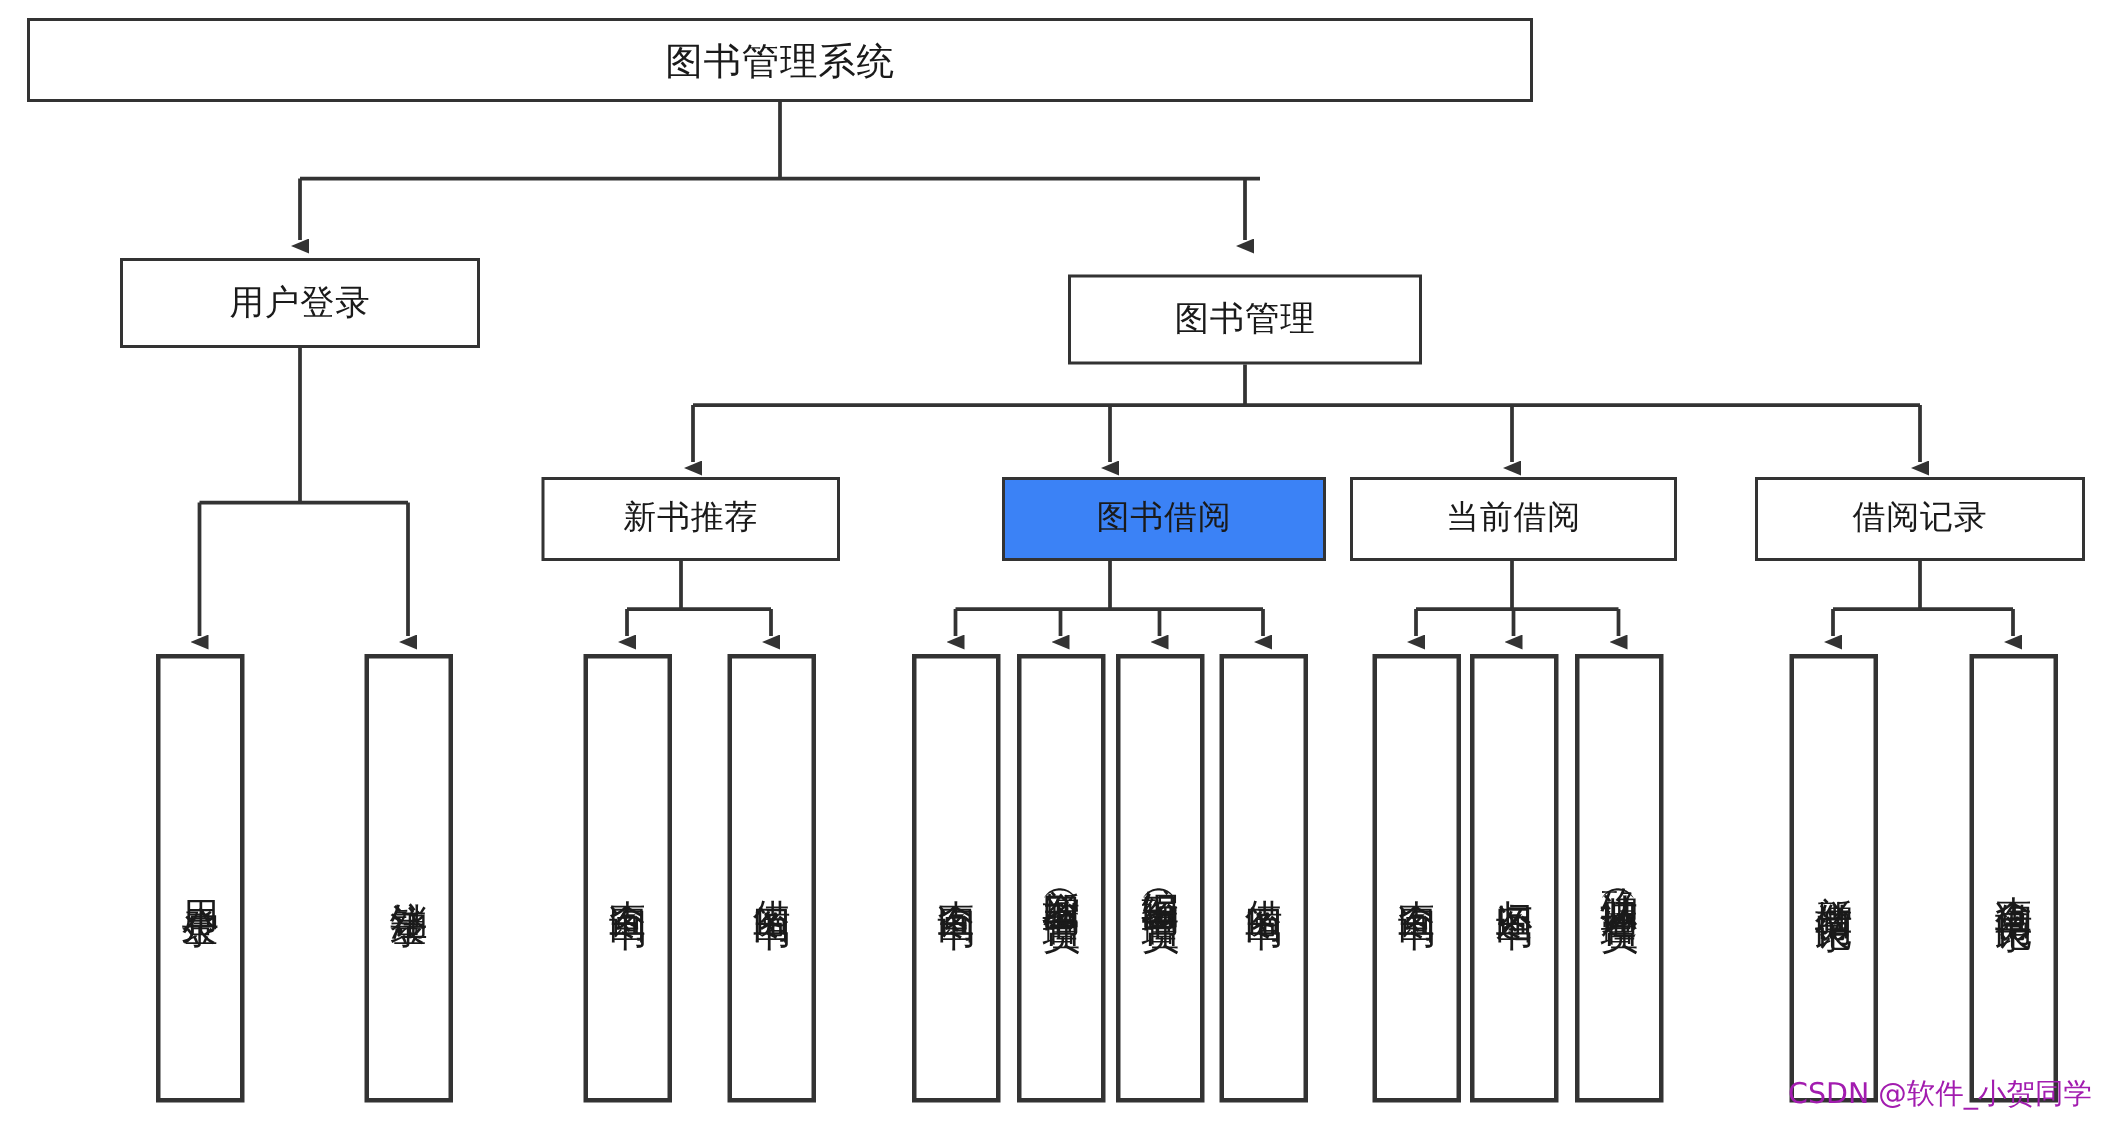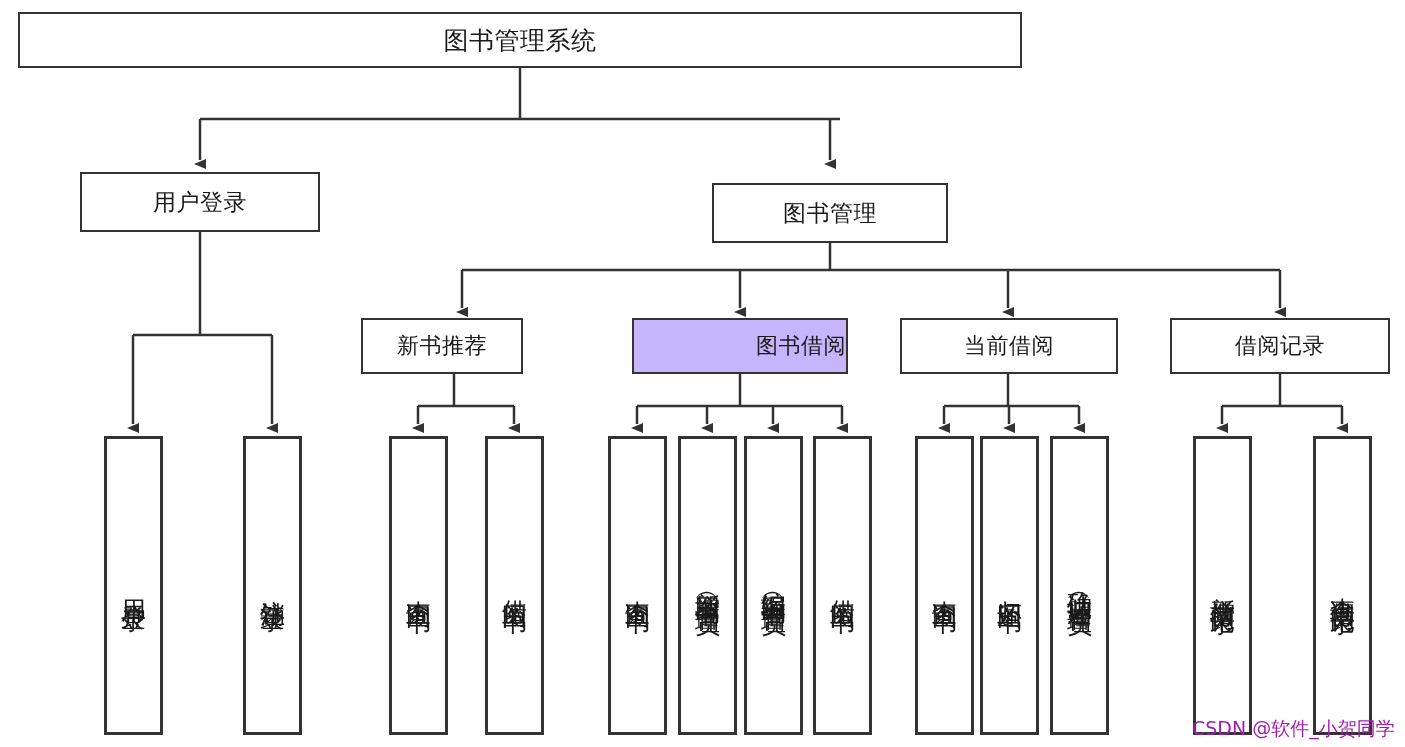--- a/index.html
+++ b/index.html
@@ -131,24 +131,24 @@
     <span class="label">图书管理系统</span>
   </div>
 
   <div class="node h1" style="left: 80px; top: 172px; width: 240px; height: 60px; border-color: rgb(51, 51, 51); background: rgb(255, 255, 255); color: rgb(26, 26, 26);">
     <span class="label">用户登录</span>
   </div>
   <div class="node h1" style="left: 712px; top: 183px; width: 236px; height: 60px; border-color: rgb(51, 51, 51); background: rgb(255, 255, 255); color: rgb(26, 26, 26);">
     <span class="label">图书管理</span>
   </div>
 
-  <div class="node h2" style="left: 361px; top: 318px; width: 162px; height: 56px; border-color: rgb(51, 51, 51); background: rgb(255, 255, 255); color: rgb(26, 26, 26);">
+  <div class="node h2" style="left: 361px; top: 318px; width: 199px; height: 56px; border-color: rgb(51, 51, 51); background: rgb(255, 255, 255); color: rgb(26, 26, 26);">
     <span class="label">新书推荐</span>
   </div>
-  <div class="node h2" style="left: 632px; top: 318px; width: 216px; height: 56px; border-color: rgb(51, 51, 51); background: #c4b5fd; color: rgb(26, 26, 26); justify-content: flex-end;">
+  <div class="node h2" style="left: 668px; top: 318px; width: 216px; height: 56px; border-color: rgb(51, 51, 51); background: #3b82f6; color: rgb(26, 26, 26);">
     <span class="label">图书借阅</span>
   </div>
   <div class="node h2" style="left: 900px; top: 318px; width: 218px; height: 56px; border-color: rgb(51, 51, 51); background: rgb(255, 255, 255); color: rgb(26, 26, 26);">
     <span class="label">当前借阅</span>
   </div>
   <div class="node h2" style="left: 1170px; top: 318px; width: 220px; height: 56px; border-color: rgb(51, 51, 51); background: rgb(255, 255, 255); color: rgb(26, 26, 26);">
     <span class="label">借阅记录</span>
   </div>
 
   <div class="node leaf" style="left: 104px; top: 436px; width: 59px; height: 299px; border-color: rgb(51, 51, 51); background: rgb(255, 255, 255); color: rgb(26, 26, 26);">

